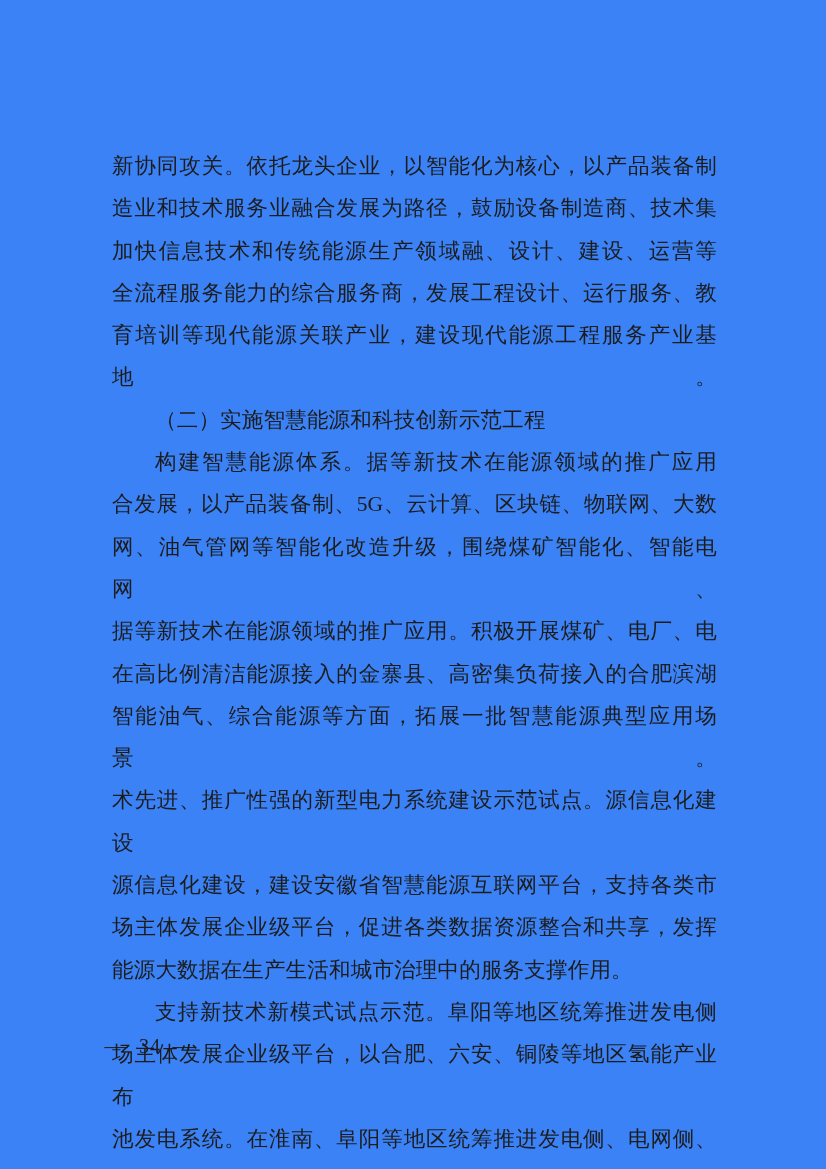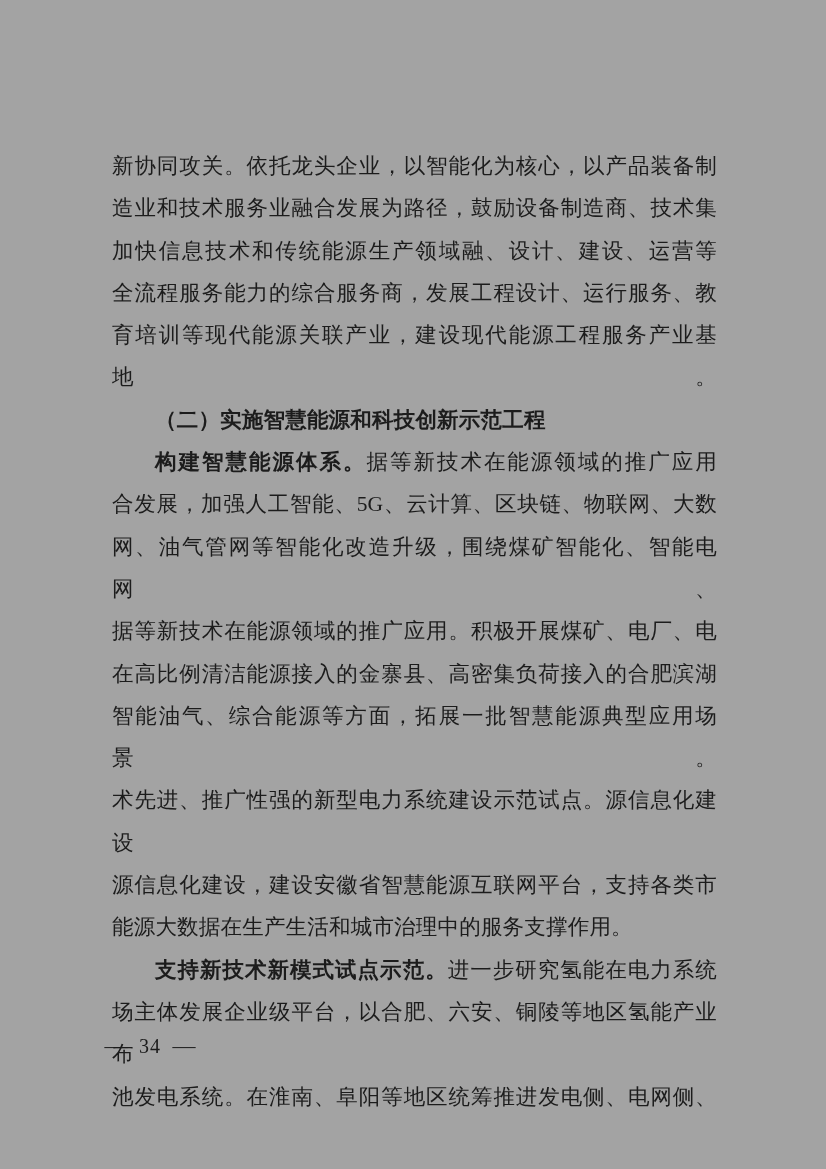--- a/index.html
+++ b/index.html
@@ -11,21 +11,21 @@
     width: 826px;
     height: 1169px;
     position: relative;
     overflow: hidden;
     font-family: "Liberation Serif", "DejaVu Serif", serif;
     color: #1c1c1c;
   }
   .page {
     position: absolute;
     inset: 0;
-    background: #a3a3a3;
+    background: #3b82f6;
   }
   .content {
     position: absolute;
     left: 112px;
     top: 145px;
     width: 605px;
   }
   .paragraph { margin: 0; }
   .line {
     font-size: 21.5px;
@@ -34,21 +34,21 @@
     text-align: justify;
     letter-spacing: 0.2px;
   }
   .line.justify {
     text-align-last: justify;
   }
   .line.indent {
     text-indent: 2em;
   }
   .bold {
-    font-weight: 700;
+    font-weight: 400;
   }
   .footer {
     position: absolute;
     left: 106px;
     top: 1032px;
     font-size: 20px;
     line-height: 28px;
     color: #1c1c1c;
     white-space: nowrap;
   }
@@ -74,31 +74,32 @@
         <div class="line justify"><span class="regular">造业和技术服务业融合发展为路径，鼓励设备制造商、技术集</span></div>
         <div class="line justify"><span class="regular">加快信息技术和传统能源生产领域融、设计、建设、运营等</span></div>
         <div class="line justify"><span class="regular">全流程服务能力的综合服务商，发展工程设计、运行服务、教</span></div>
         <div class="line justify"><span class="regular">育培训等现代能源关联产业，建设现代能源工程服务产业基地。</span></div>
       </div>
       <div class="paragraph">
         <div class="line indent"><span class="bold">（二）实施智慧能源和科技创新示范工程</span></div>
       </div>
       <div class="paragraph">
         <div class="line justify indent"><span class="bold">构建智慧能源体系。</span><span class="regular">据等新技术在能源领域的推广应用</span></div>
-        <div class="line justify"><span class="regular">合发展，加强人工智能、5G、云计算、区块链、物联网、大数</span></div>
+        <div class="line justify"><span class="regular">合发展，以产品装备制、5G、云计算、区块链、物联网、大数</span></div>
         <div class="line justify"><span class="regular">网、油气管网等智能化改造升级，围绕煤矿智能化、智能电网、</span></div>
         <div class="line justify"><span class="regular">据等新技术在能源领域的推广应用。积极开展煤矿、电厂、电</span></div>
         <div class="line justify"><span class="regular">在高比例清洁能源接入的金寨县、高密集负荷接入的合肥滨湖</span></div>
         <div class="line justify"><span class="regular">智能油气、综合能源等方面，拓展一批智慧能源典型应用场景。</span></div>
         <div class="line justify"><span class="regular">术先进、推广性强的新型电力系统建设示范试点。源信息化建设</span></div>
         <div class="line justify"><span class="regular">源信息化建设，建设安徽省智慧能源互联网平台，支持各类市</span></div>
+        <div class="line justify"><span class="regular">场主体发展企业级平台，促进各类数据资源整合和共享，发挥</span></div>
         <div class="line"><span class="regular">能源大数据在生产生活和城市治理中的服务支撑作用。</span></div>
       </div>
       <div class="paragraph">
-        <div class="line justify indent"><span class="bold">支持新技术新模式试点示范。</span><span class="regular">进一步研究氢能在电力系统</span></div>
+        <div class="line justify indent"><span class="bold">支持新技术新模式试点示范。</span><span class="regular">阜阳等地区统筹推进发电侧</span></div>
         <div class="line justify"><span class="regular">场主体发展企业级平台，以合肥、六安、铜陵等地区氢能产业布</span></div>
         <div class="line justify"><span class="regular">池发电系统。在淮南、阜阳等地区统筹推进发电侧、电网侧、</span></div>
       </div>
     </div>
 
   <div class="footer"><span class="dash">—</span><span class="num">34</span><span class="dash">—</span></div>
 
 </div>
 
 </body></html>

